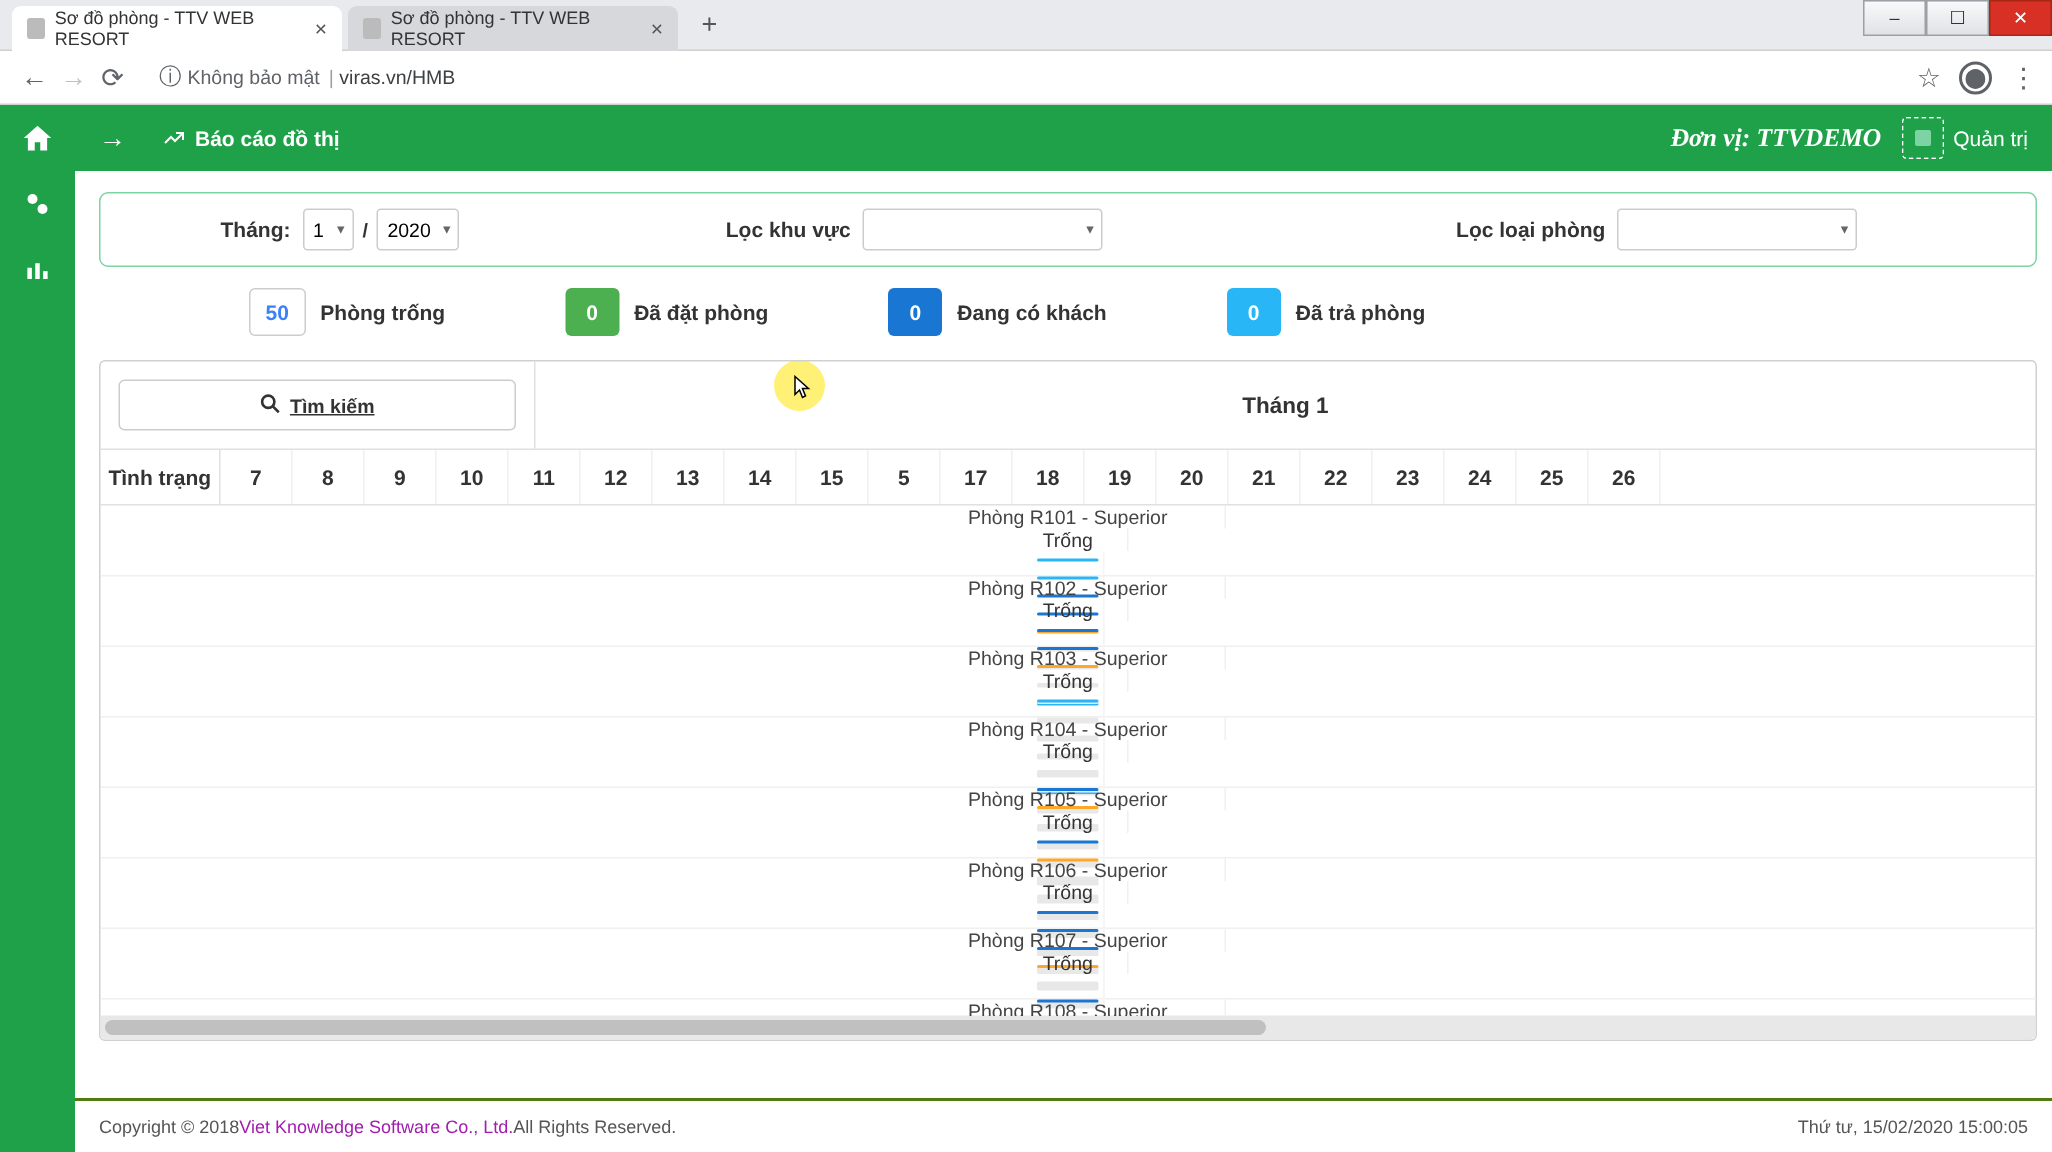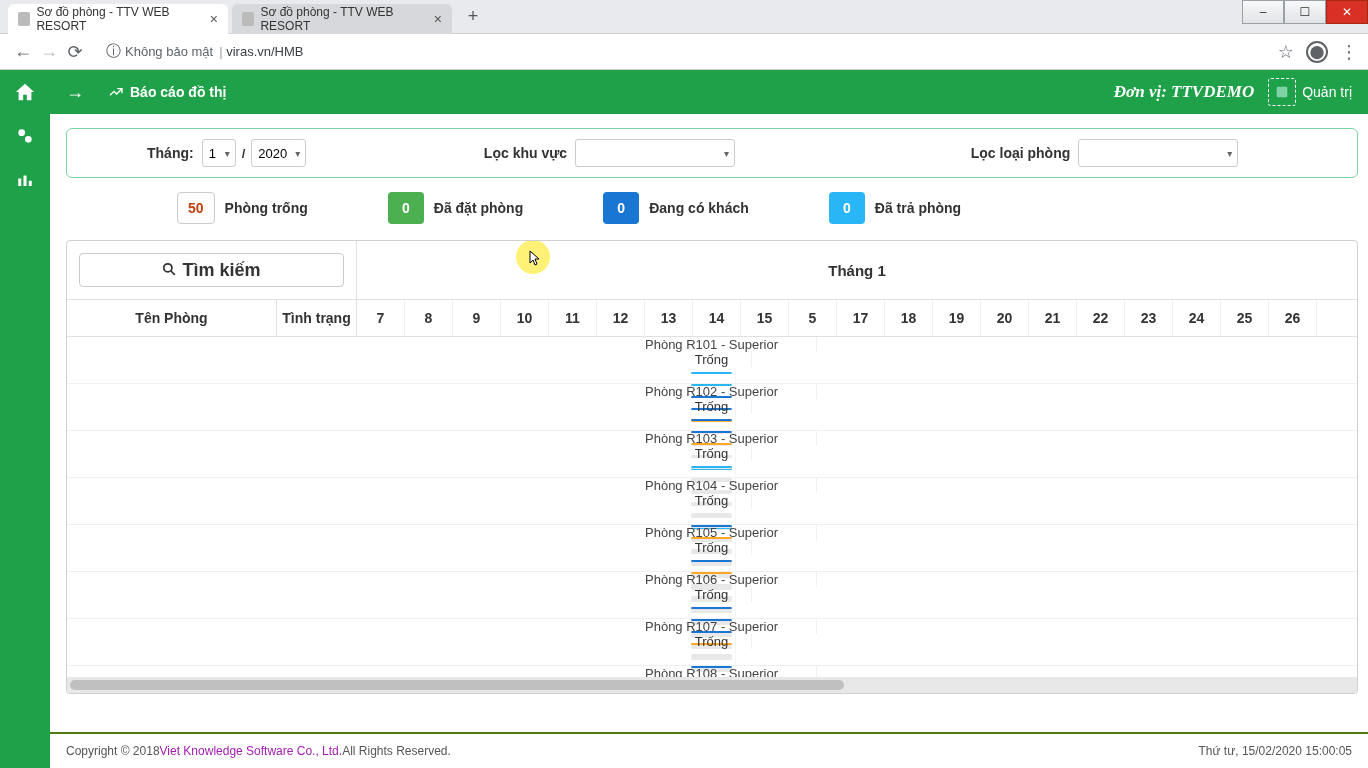--- a/index.html
+++ b/index.html
@@ -44,29 +44,29 @@
 .filter-bar { border:1px solid #7dd3a4; border-radius:6px; padding:10px 20px; display:flex; align-items:center; gap:30px;}
 .filter-group { display:flex; align-items:center; flex:1;}
 .filter-group label { font-weight:bold; margin-right:8px; font-size:14px;}
 select { height:28px; border:1px solid #ccc; border-radius:3px; padding:0 18px 0 6px; font-size:13px; background:#fff; appearance:none; -webkit-appearance:none; position:relative;}
 .sel-wrap { position:relative; display:inline-block;}
 .sel-wrap::after { content:"▾"; position:absolute; right:6px; top:50%; transform:translateY(-50%); font-size:10px; color:#666; pointer-events:none;}
 
 .status-bar { display:flex; align-items:center; padding:14px 50px 10px 100px; gap:80px;}
 .status-item { display:flex; align-items:center; font-weight:bold; font-size:14px;}
 .status-badge { min-width:36px; height:32px; border-radius:4px; display:flex; align-items:center; justify-content:center; color:#fff; font-weight:bold; margin-right:10px; font-size:14px;}
-.status-badge.white { background:#fff; color:#c2410c; border:1px solid #ccc; padding:0 10px;margin-left:11px;}
+.status-badge.white { background:#fff; color:#3b82f6; border:1px solid #ccc; padding:0 10px;}
 .status-badge.green { background:#4caf50; }
 .status-badge.blue { background:#1976d2; }
 .status-badge.cyan { background:#29b6f6; }
 
 .grid-wrap { border:1px solid #d0d0d0; border-radius:4px; margin-top:6px; position:relative;}
 .grid-head { display:flex; border-bottom:1px solid #e0e0e0;}
 .search-cell { width:290px; padding:12px; border-right:1px solid #e0e0e0;}
-.search-box { width:100%; height:34px; border:1px solid #ccc; border-radius:4px; display:flex; align-items:center; justify-content:center; font-size:18px; font-weight:bold; cursor:pointer;}
+.search-box { width:100%; height:34px; border:1px solid #ccc; border-radius:4px; display:flex; align-items:center; justify-content:center; font-size:13px; font-weight:bold; cursor:pointer;text-decoration:underline;}
 .search-box .mag { margin-right:6px;}
 .month-title { flex:1; display:flex; align-items:center; justify-content:center; font-weight:bold; font-size:15px; padding:12px;}
 .col-header { display:flex; font-weight:bold; font-size:14px; border-bottom:1px solid #e0e0e0;}
 .col-room { width:210px; text-align:center; padding:10px 4px; border-right:1px solid #e0e0e0;}
 .col-status { width:80px; text-align:center; padding:10px 4px; border-right:1px solid #e0e0e0;}
 .col-day { width:48px; text-align:center; padding:10px 2px; border-right:1px solid #f0f0f0;}
 .rows-area { max-height:340px; overflow-y:auto; overflow-x:hidden;}
 .row { display:flex; align-items:center; border-bottom:1px solid #f0f0f0; height:47px;flex-direction:column;}
 .row .r-name { width:210px; text-align:center; font-size:13px; color:#444; border-right:1px solid #f0f0f0; height:100%; display:flex; align-items:center; justify-content:center;}
 .row .r-stat { width:80px; text-align:center; font-size:13px; border-right:1px solid #f0f0f0; height:100%; display:flex; align-items:center; justify-content:center;}
@@ -224,21 +224,20 @@
                 <circle cx="10" cy="10" r="7"></circle>
                 <line x1="15" y1="15" x2="22" y2="22"></line>
               </svg>
           </span>
           <span>Tìm kiếm</span>
         </div>
       </div>
       <div class="month-title">Tháng 1</div>
     </div>
     <div class="col-header">
-      <div class="col-room">Tên Phòng</div>
       <div class="col-status">Tình trạng</div>
       <div id="day-headers" style="display:flex;">
           <div class="col-day">7</div>
           <div class="col-day">8</div>
           <div class="col-day">9</div>
           <div class="col-day">10</div>
           <div class="col-day">11</div>
           <div class="col-day">12</div>
           <div class="col-day">13</div>
           <div class="col-day">14</div>

